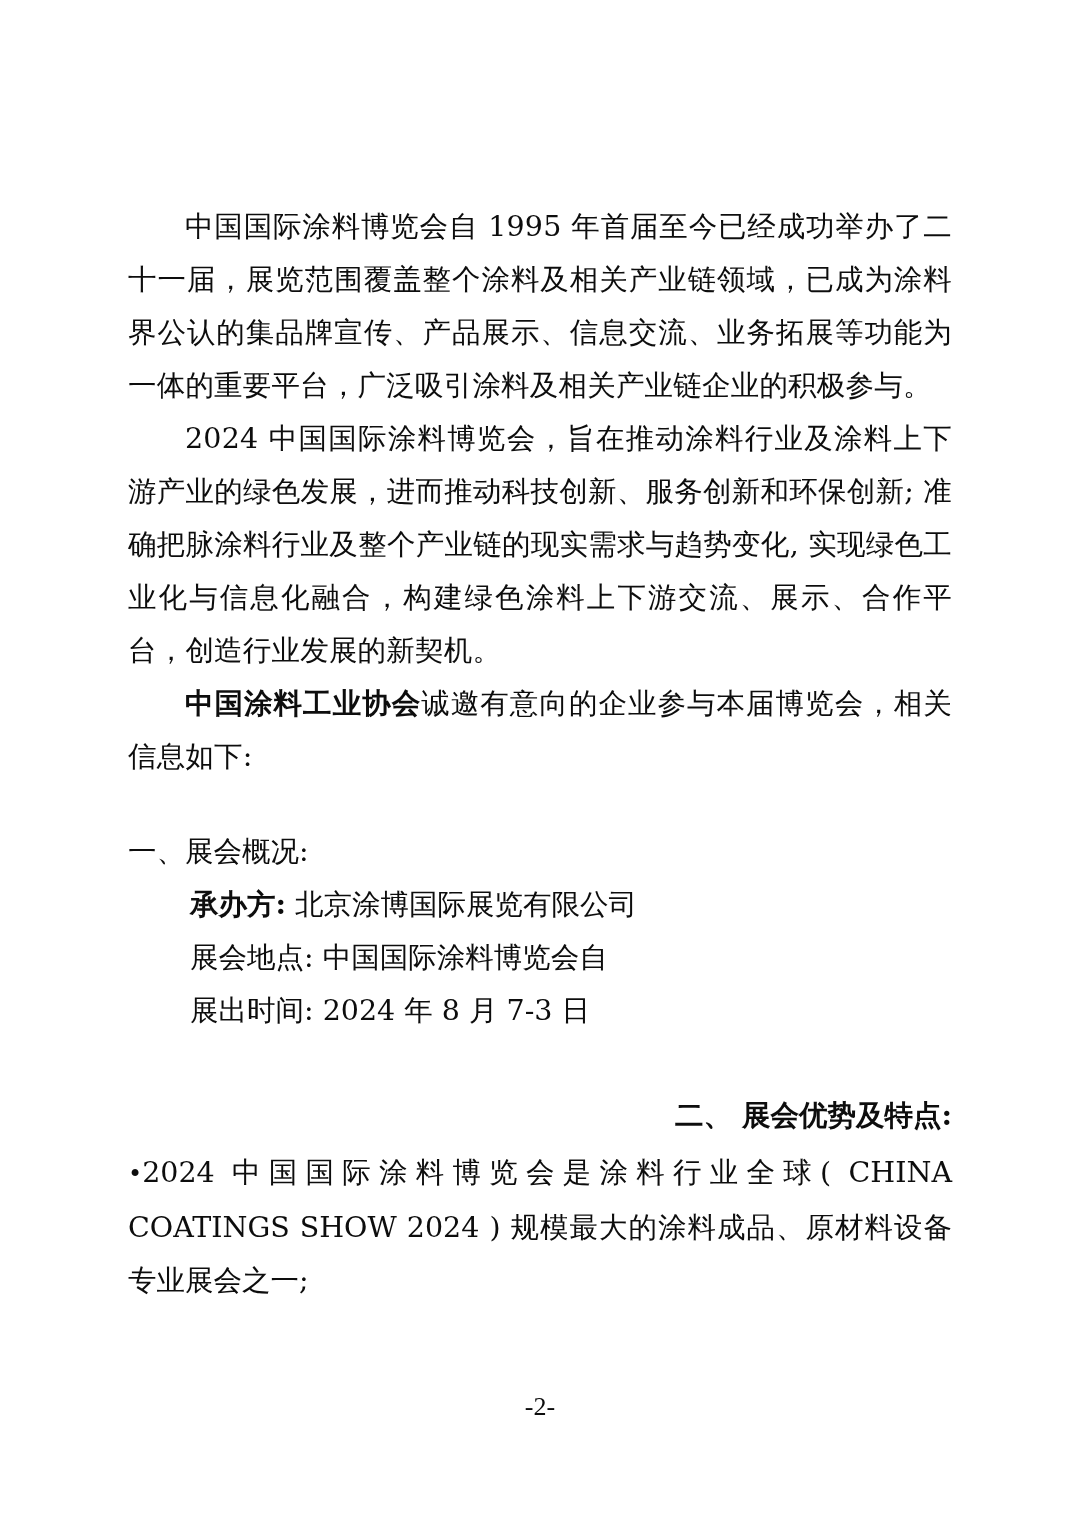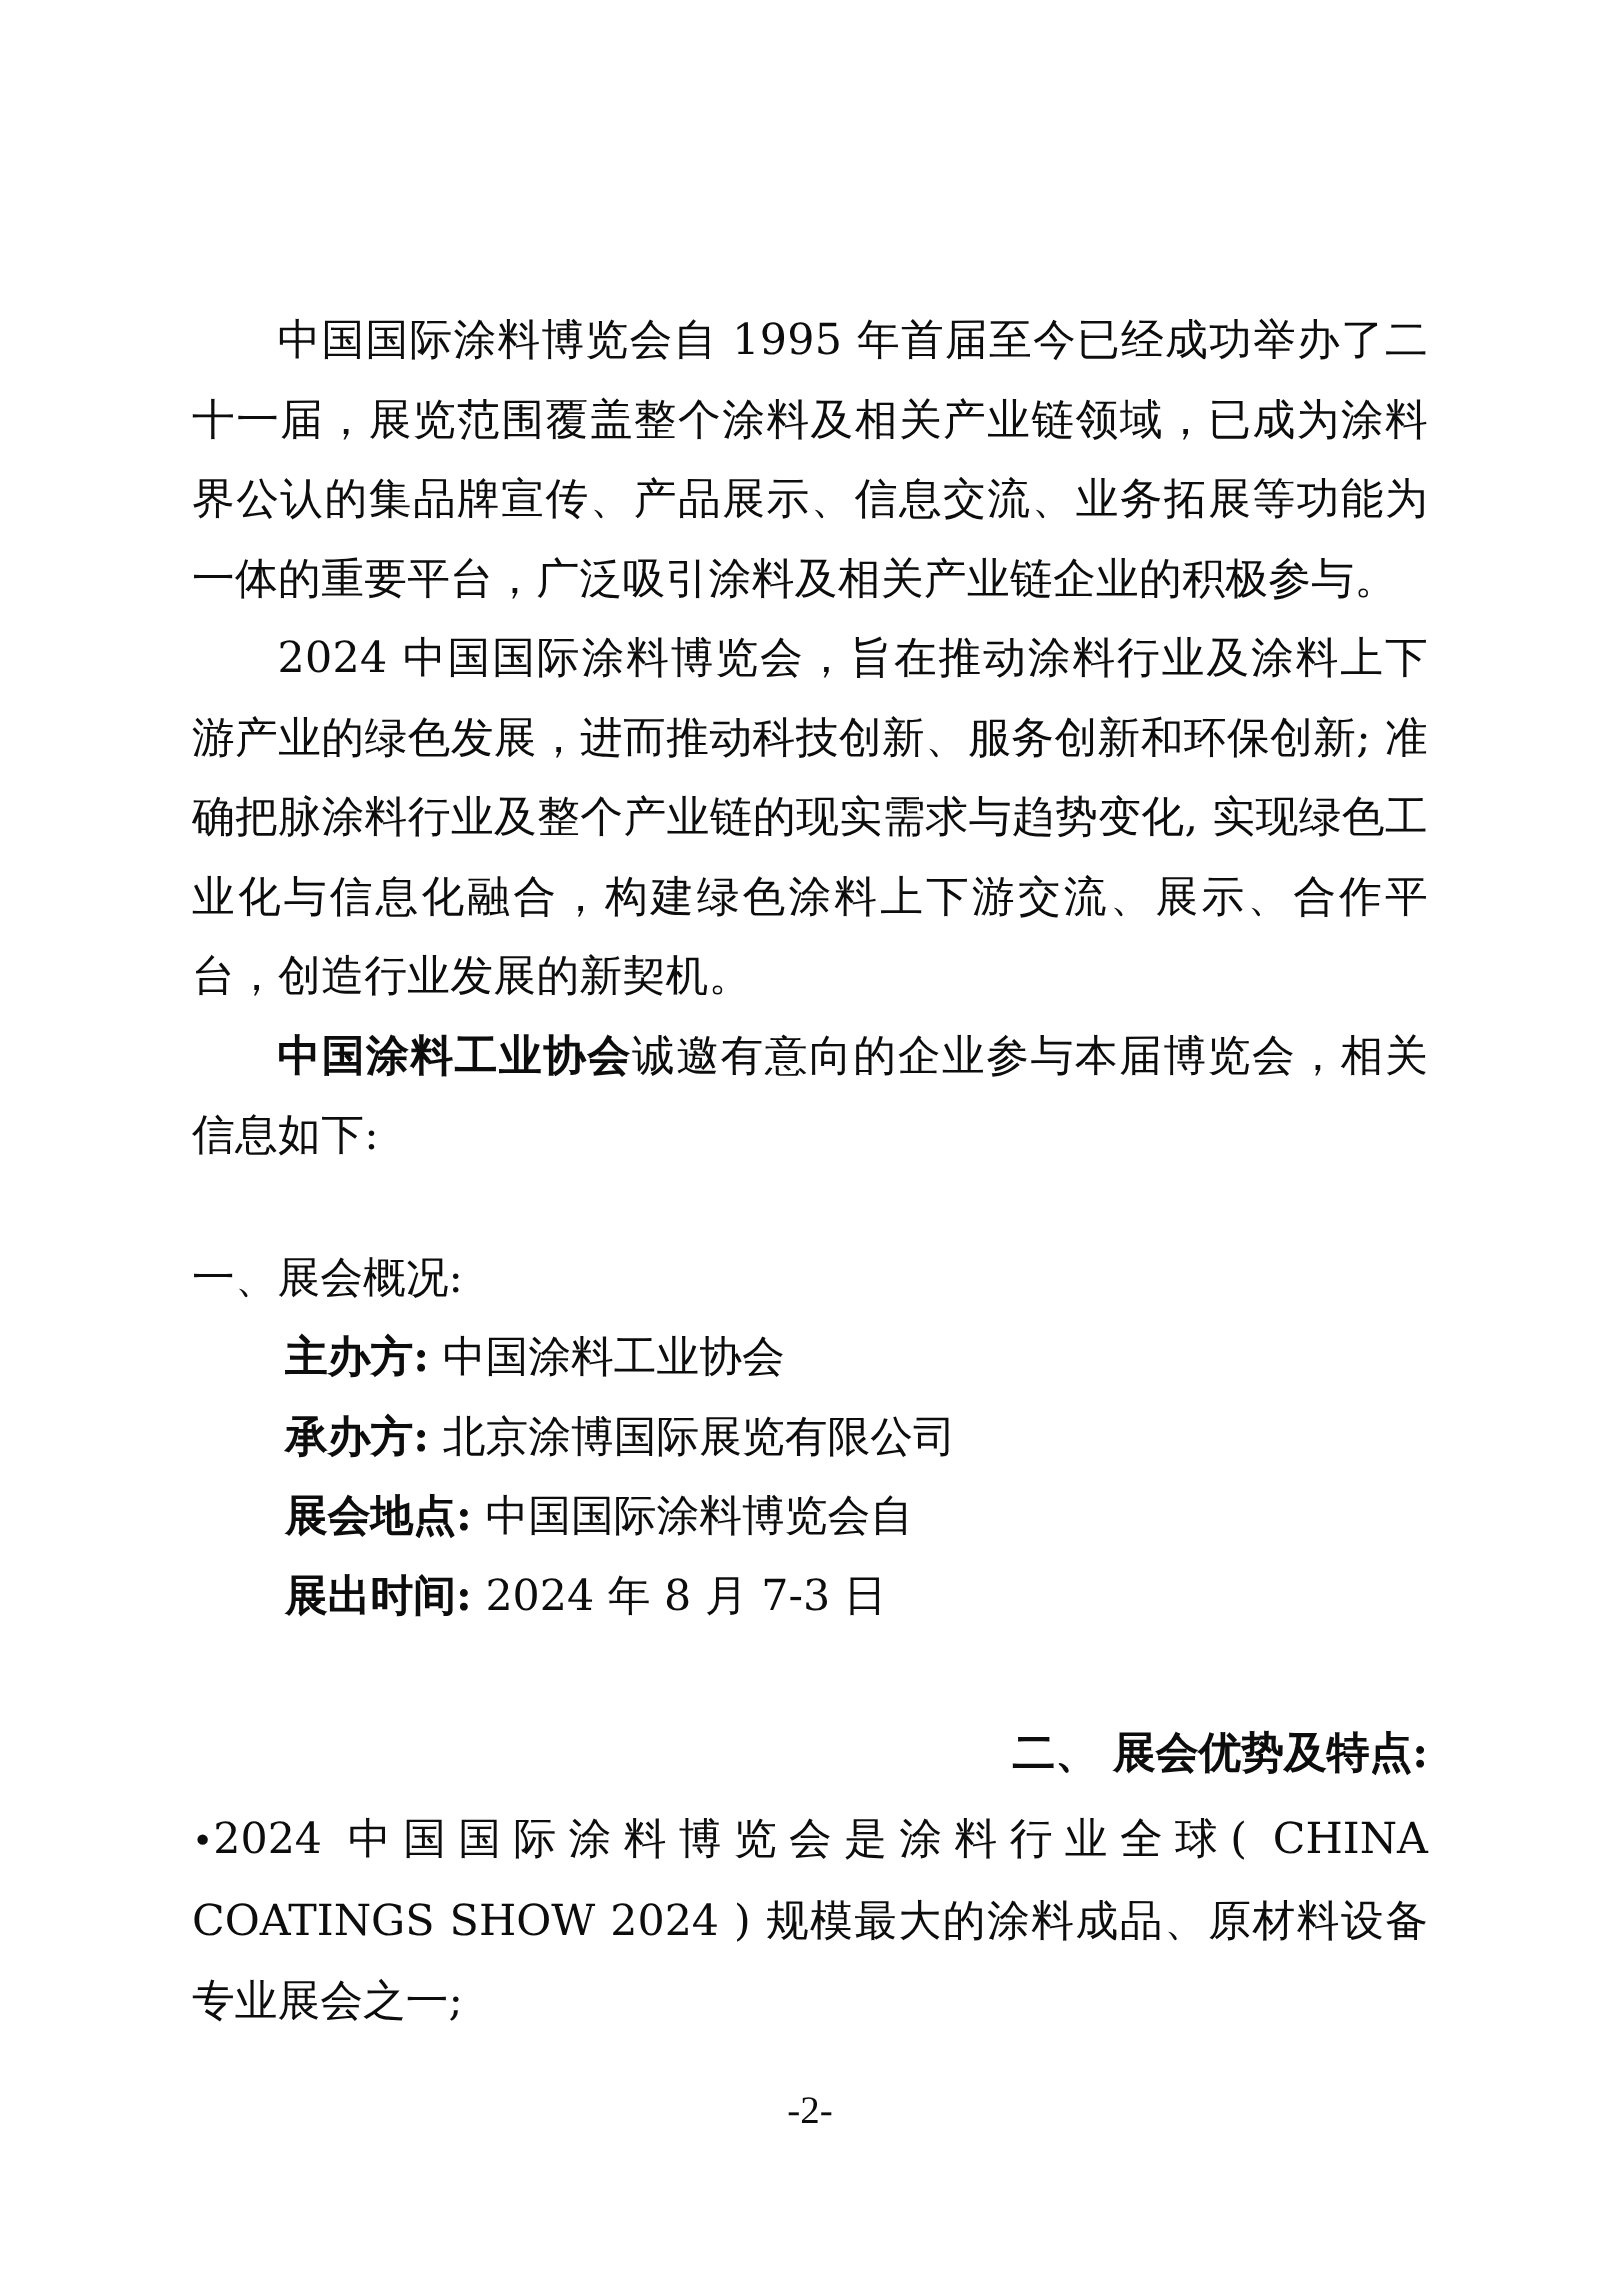--- a/index.html
+++ b/index.html
@@ -60,21 +60,21 @@
   }
   .info-item {
     font-size: 28.5px;
     line-height: 53px;
     padding-left: 62px;
   }
   .info-label {
     font-weight: bold;
   }
   .info-label.normal {
-    font-weight: bold;
+    font-weight: normal;
   }
   .bullet-block {
     font-size: 28.5px;
     line-height: 53px;
     text-align: justify;
     text-justify: inter-ideograph;
     margin-top: 4px;
   }
   .bullet-dot {
     font-size: 24px;
@@ -97,24 +97,20 @@
   <div class="body-block">
     <p class="para">中国国际涂料博览会自 1995 年首届至今已经成功举办了二十一届，展览范围覆盖整个涂料及相关产业链领域，已成为涂料界公认的集品牌宣传、产品展示、信息交流、业务拓展等功能为一体的重要平台，广泛吸引涂料及相关产业链企业的积极参与。</p>
     <p class="para">2024 中国国际涂料博览会，旨在推动涂料行业及涂料上下游产业的绿色发展，进而推动科技创新、服务创新和环保创新; 准确把脉涂料行业及整个产业链的现实需求与趋势变化, 实现绿色工业化与信息化融合，构建绿色涂料上下游交流、展示、合作平台，创造行业发展的新契机。</p>
     <p class="para"><span class="bold-lead">中国涂料工业协会</span><span>诚邀有意向的企业参与本届博览会，相关信息如下:</span></p>
   </div>
 
   <div class="section-title">一、展会概况:</div>
 
   <ul class="info-list">
     <li class="info-item">
-      <span class="info-label">主办方:</span>
-      <span>中国涂料工业协会</span>
-    </li>
-    <li class="info-item">
       <span class="info-label">承办方:</span>
       <span>北京涂博国际展览有限公司</span>
     </li>
     <li class="info-item">
       <span class="info-label normal">展会地点:</span>
       <span>中国国际涂料博览会自</span>
     </li>
     <li class="info-item">
       <span class="info-label normal">展出时间:</span>
       <span>2024 年 8 月 7-3 日</span>

